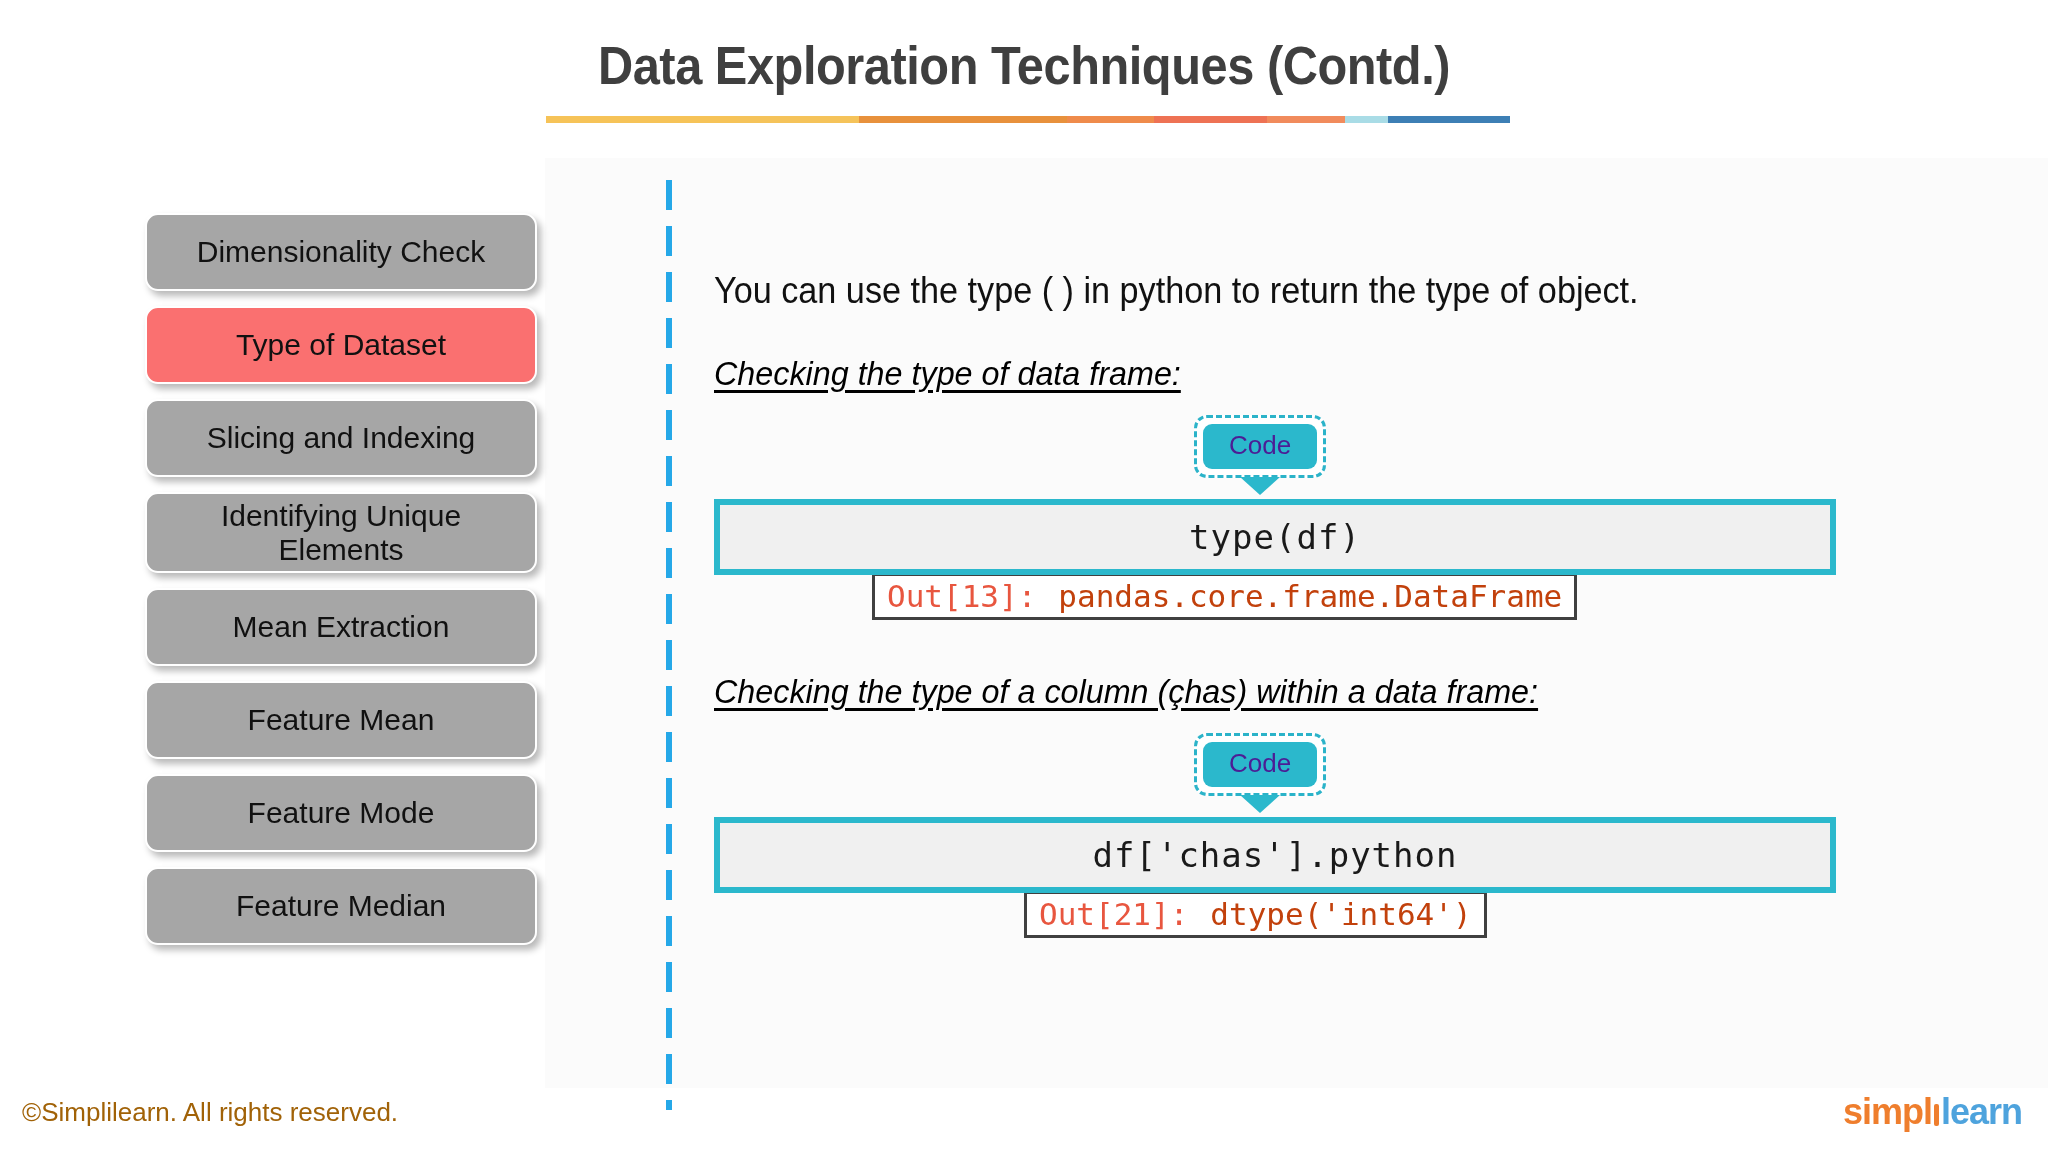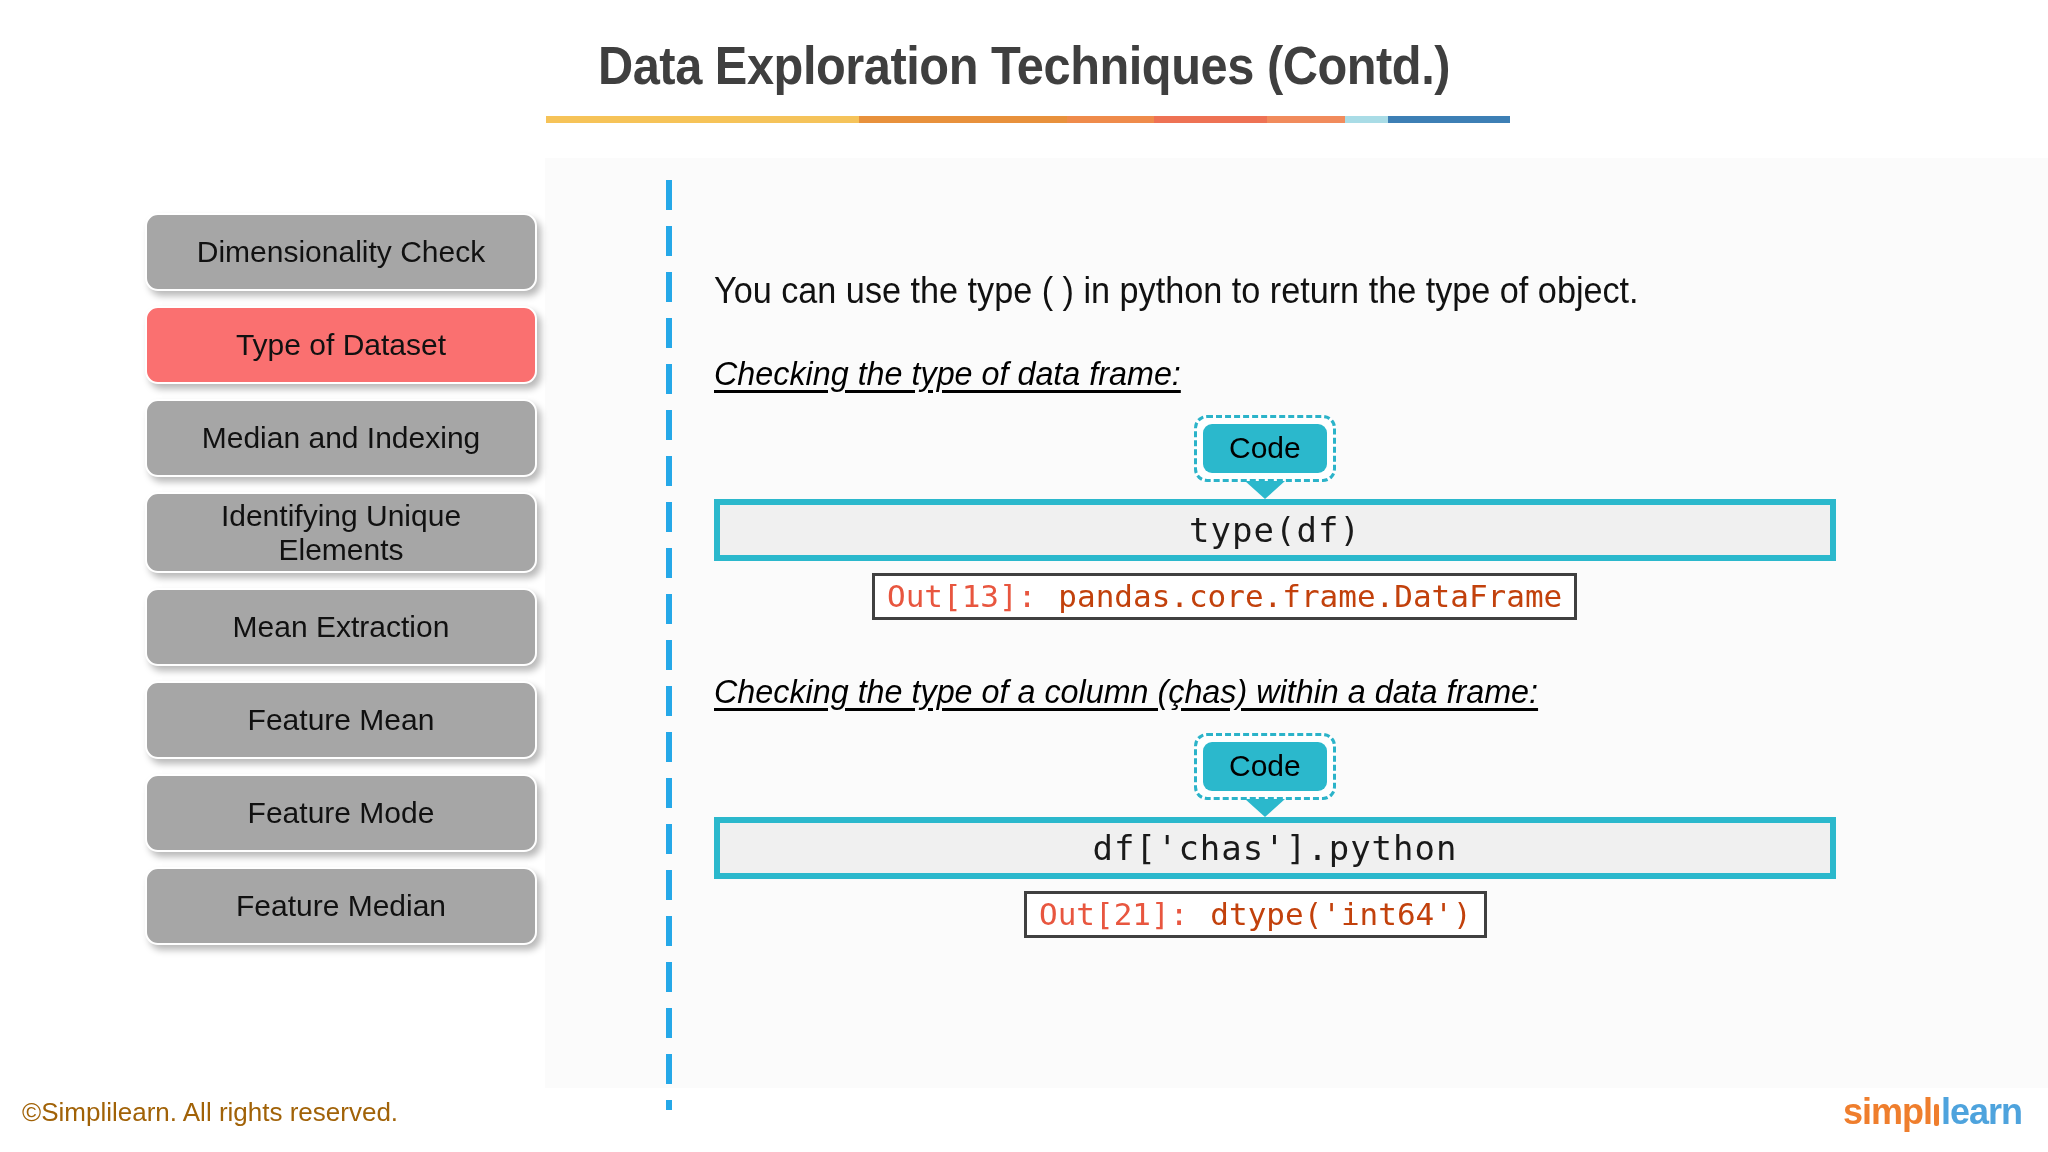--- a/index.html
+++ b/index.html
@@ -144,22 +144,22 @@
   }
   .code-badge-dash {
     border: 3px dashed #2bb3c9;
     border-radius: 13px;
     padding: 6px;
     display: inline-block;
     background: #ffffff;
   }
   .code-badge {
     background: #2bb8cc;
-    color: #000000;
-    font-size: 30px;
+    color: #4c1d95;
+    font-size: 26px;
     border-radius: 9px;
     padding: 7px 26px 9px 26px;
     display: block;
     text-align: center;
     line-height: 1.1;
   }
   .badge-tail {
     position: absolute;
     left: 50%;
     bottom: -17px;
@@ -168,21 +168,21 @@
     height: 0;
     border-left: 20px solid transparent;
     border-right: 20px solid transparent;
     border-top: 18px solid #2bb8cc;
   }
 
   .code-box {
     box-sizing: border-box;
     background: #f0f0f0;
     border: 6px solid #2bb8cc;
-    height: 62px;
+    height: 76px;
     display: flex;
     align-items: center;
     justify-content: center;
   }
   .code-text {
     font-family: "DejaVu Sans Mono", "Liberation Mono", monospace;
     font-size: 34px;
     color: #1a1a1a;
     letter-spacing: 1px;
   }
@@ -264,21 +264,21 @@
   <div class="v-divider"></div>
 
   <div class="sidebar" id="sidebar">
       <div class="side-item h1row">
         <span>Dimensionality Check</span>
       </div>
       <div class="side-item h1row active">
         <span>Type of Dataset</span>
       </div>
       <div class="side-item h1row">
-        <span>Median and Indexing</span>
+        <span>Slicing and Indexing</span>
       </div>
       <div class="side-item h2row">
         <span>Identifying Unique Elements</span>
       </div>
       <div class="side-item h1row">
         <span>Mean Extraction</span>
       </div>
       <div class="side-item h1row">
         <span>Feature Mean</span>
       </div>

